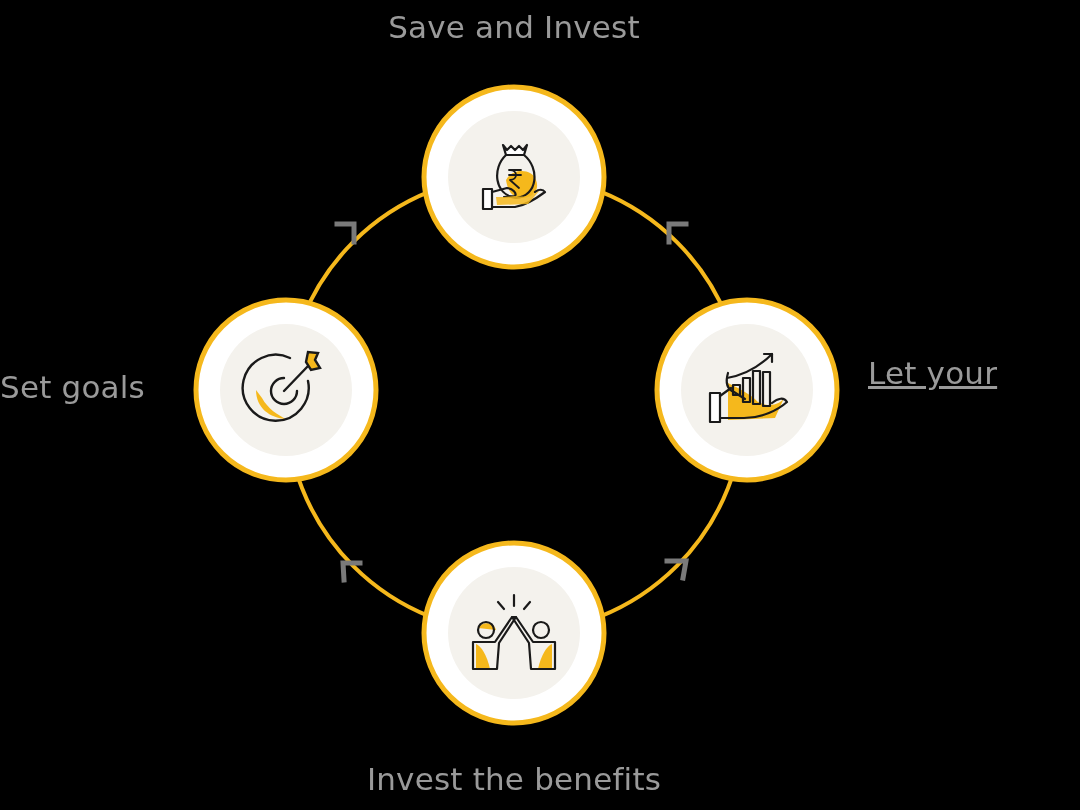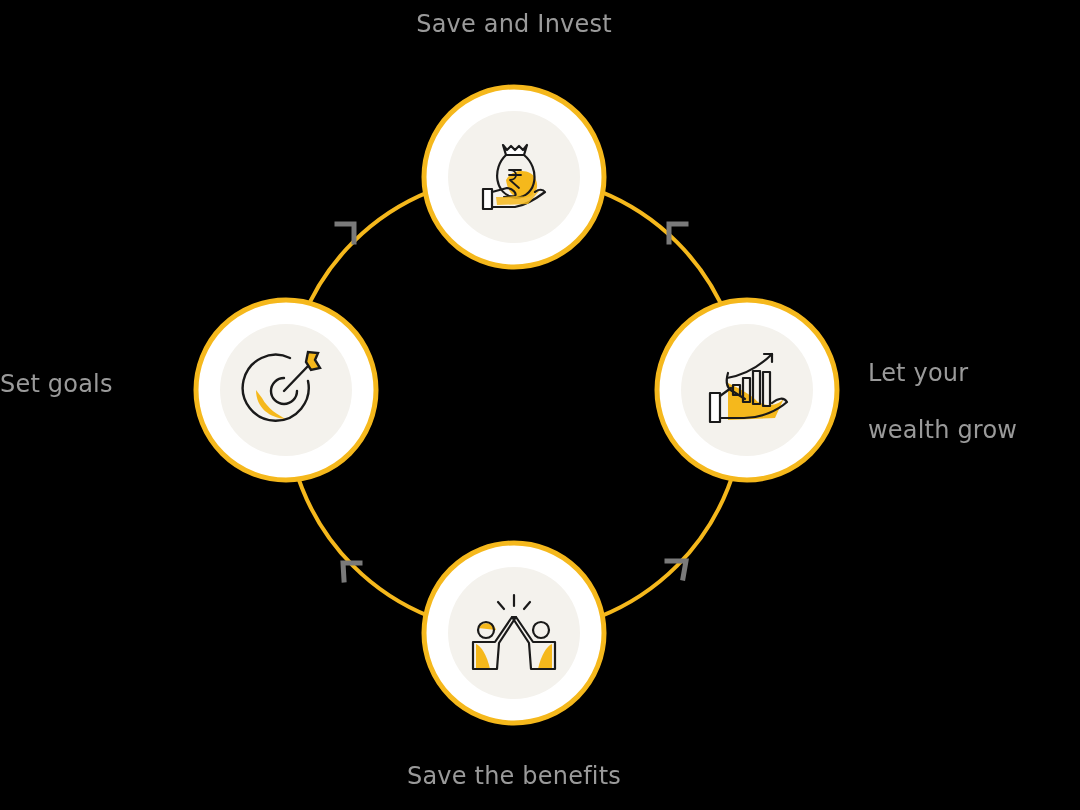--- a/index.html
+++ b/index.html
@@ -1,34 +1,33 @@
 <!DOCTYPE html>
 <html><head>
 <meta charset="utf-8">
 <style>
   html, body { margin: 0; padding: 0; background: #000; }
   body { width: 1080px; height: 810px; position: relative; overflow: hidden;
          font-family: "DejaVu Sans", sans-serif; }
-  .label { position: absolute; color: #9a9a9a; font-size: 24px; letter-spacing: 0.2px; white-space: nowrap; line-height: 1; }
+  .label { position: absolute; color: #9a9a9a; font-size: 31px; letter-spacing: 0.2px; white-space: nowrap; line-height: 1; }
   #lbl-top { left: 0; width: 1028px; text-align: center; top: 12px; }
   #lbl-left { left: 0; top: 372px; text-align: right; }
-  #lbl-right { left: 868px; top: 345px; line-height: 57px; }
+  #lbl-right { left: 868px; top: 345px; line-height: 57px; text-decoration: underline; }
   #lbl-bottom { left: 0; width: 1028px; text-align: center; top: 764px; }
   svg.diagram { position: absolute; left: 0; top: 0; }
 </style>
 </head>
 <body>
 
 <div class="label" id="lbl-top">Save and Invest</div>
 <div class="label" id="lbl-left">Set goals</div>
 <div class="label" id="lbl-right">
   <div>Let your</div>
-  <div>wealth grow</div>
 </div>
-<div class="label" id="lbl-bottom">Save the benefits</div>
+<div class="label" id="lbl-bottom">Invest the benefits</div>
 
 <svg class="diagram" width="1080" height="810" viewBox="0 0 1080 810">
 
   <circle cx="515" cy="404" r="229" fill="none" stroke="#f5b81c" stroke-width="4"></circle>
 
   <g stroke="#7a7a7a" stroke-width="5" fill="none" stroke-linecap="square">
     <polyline points="337,224 354,224 354,242"></polyline>
   </g>
   <g stroke="#7a7a7a" stroke-width="5" fill="none" stroke-linecap="square">
     <polyline points="686,224 669,224 669,242"></polyline>

